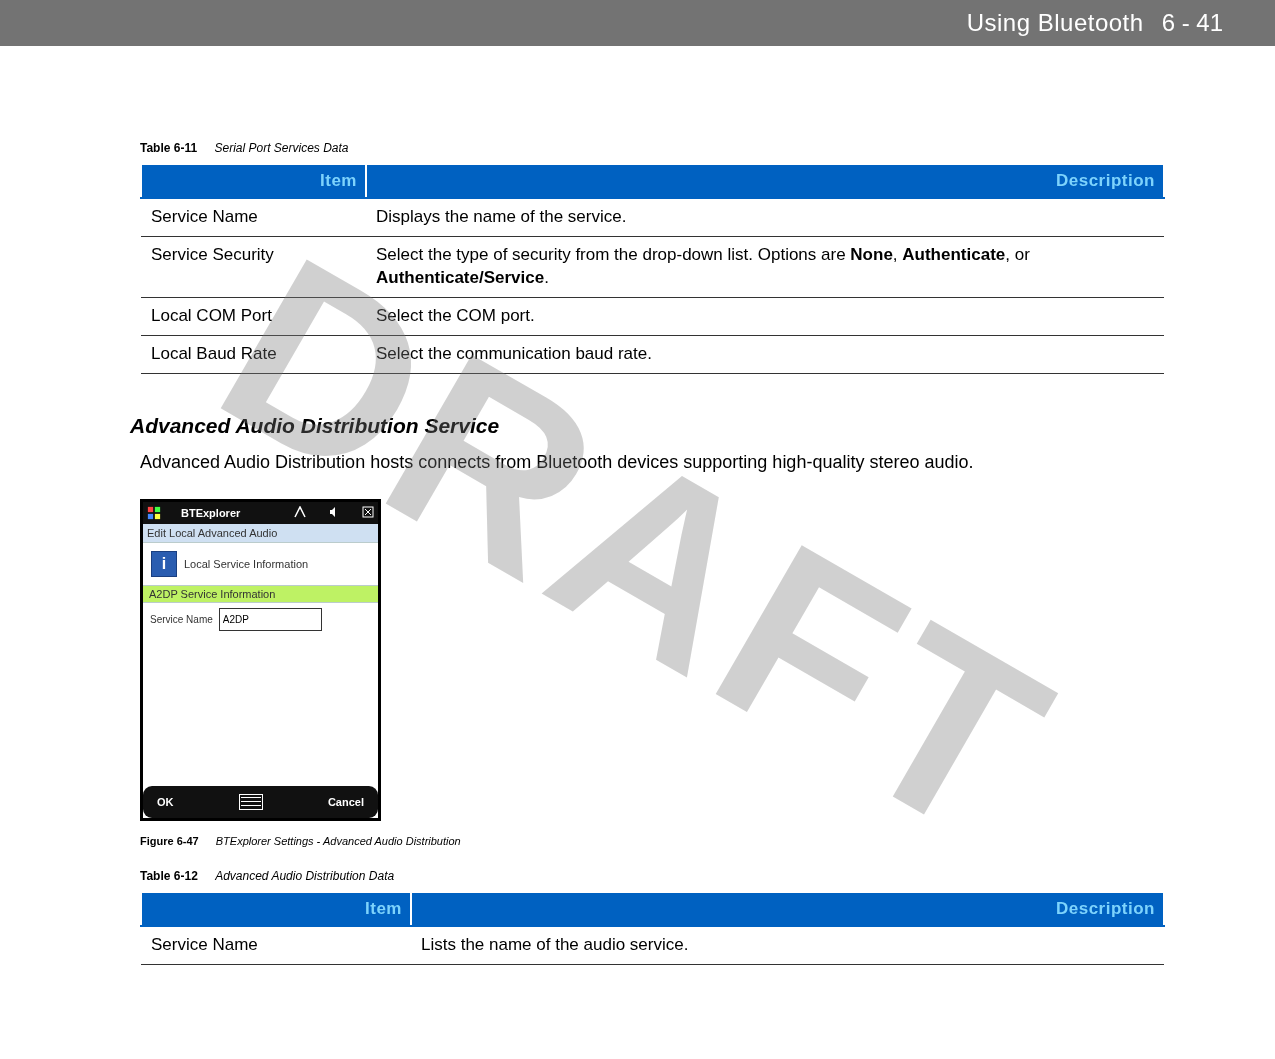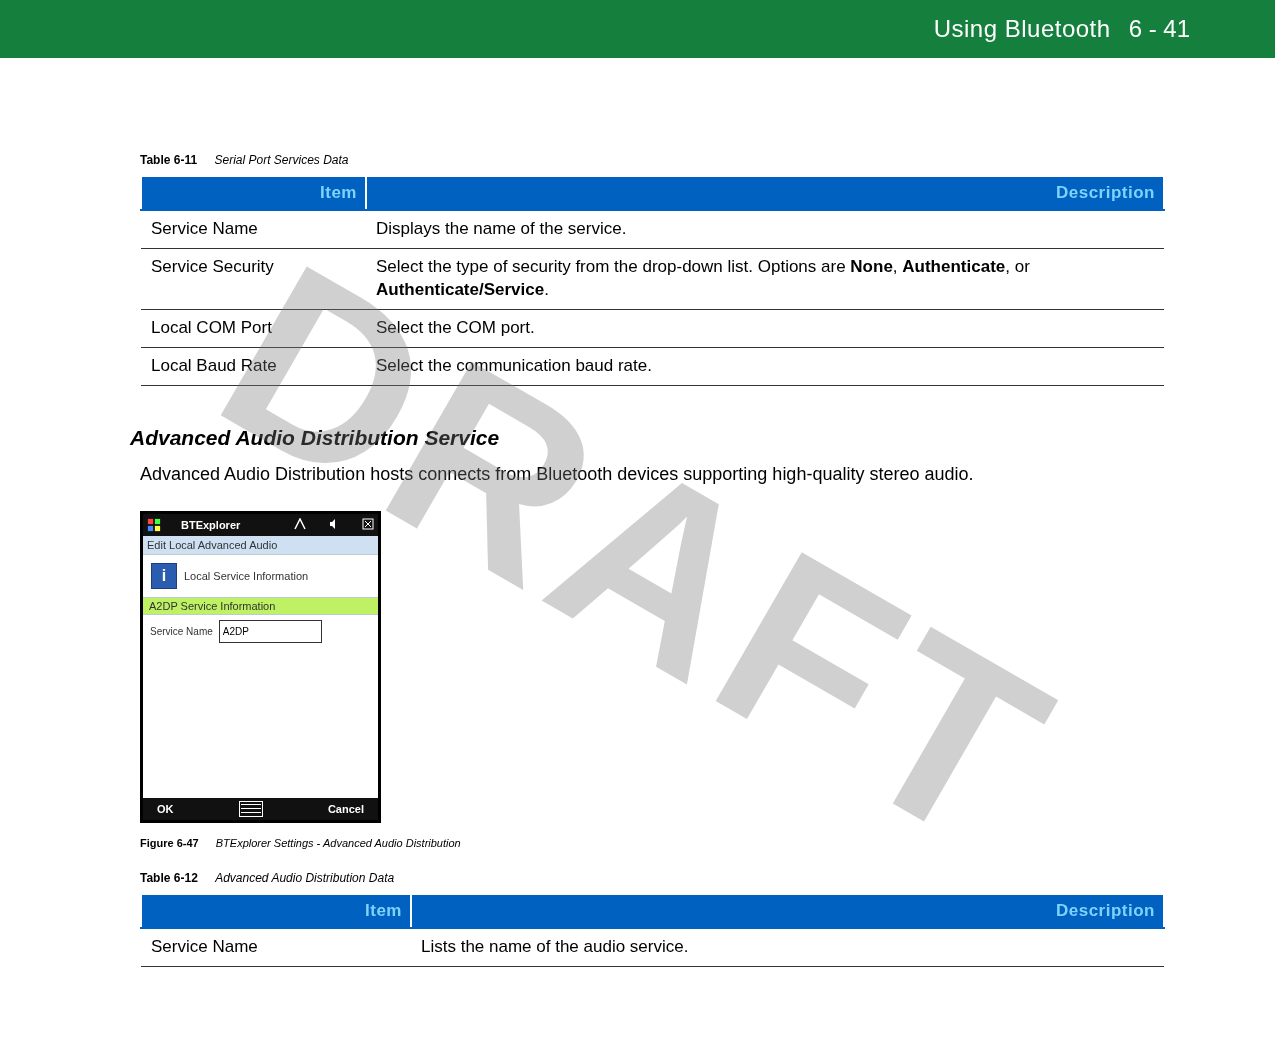--- a/index.html
+++ b/index.html
@@ -8,26 +8,26 @@
     width: 1275px;
     background: #fff;
     font-family: Arial, Helvetica, sans-serif;
     color: #000;
   }
   .page {
     width: 1275px;
     position: relative;
   }
   .header-bar {
-    background: #15803d;
-    height: 58px;
+    background: #737373;
+    height: 46px;
     display: flex;
     align-items: center;
     justify-content: flex-end;
-    padding-right: 85px;
+    padding-right: 52px;
     color: #fff;
   }
   .header-title {
     font-family: "Arial Narrow", Arial, sans-serif;
     font-size: 24px;
     letter-spacing: 0.5px;
     margin-right: 18px;
     font-stretch: condensed;
   }
   .header-pagenum {
@@ -169,27 +169,28 @@
     font-size: 10px;
     padding: 5px 3px;
     border: 1px solid #333;
   }
   .ss-blank {
     height: 150px;
   }
   .ss-bottom {
     background: #111;
     color: #fff;
-    height: 22px;
+    height: 32px;
     display: flex;
     align-items: center;
     justify-content: space-between;
     padding: 0 14px;
     font-size: 11px;
     font-weight: bold;
+    border-radius: 9px;
   }
   .ss-kbd {
     width: 20px; height: 12px; border: 1px solid #fff;
     display: flex; flex-direction: column; justify-content: space-around;
     padding: 1px;
   }
   .ss-kbd span { height: 1px; background: #fff; display: block; }
 
   
   .watermark {

